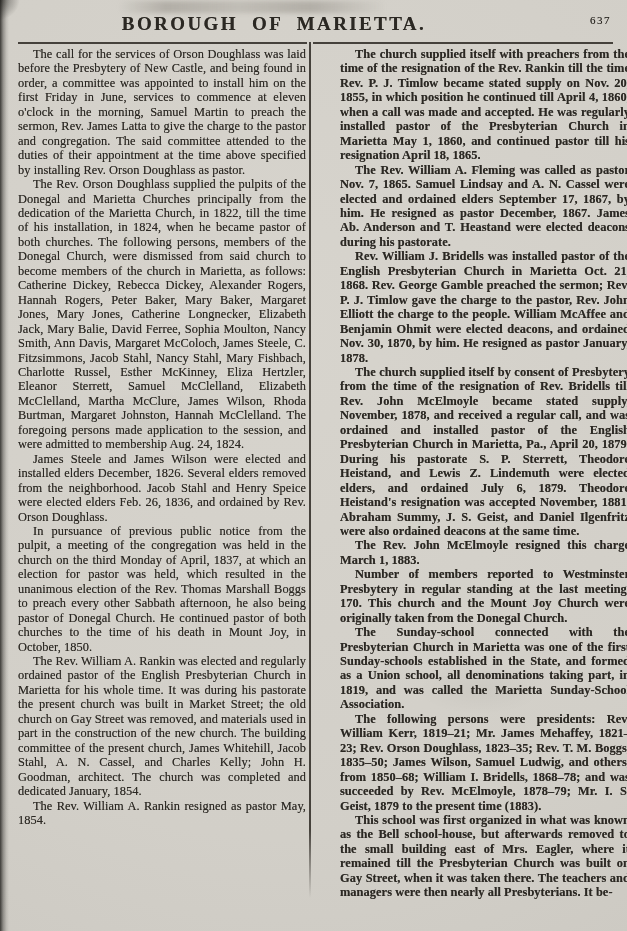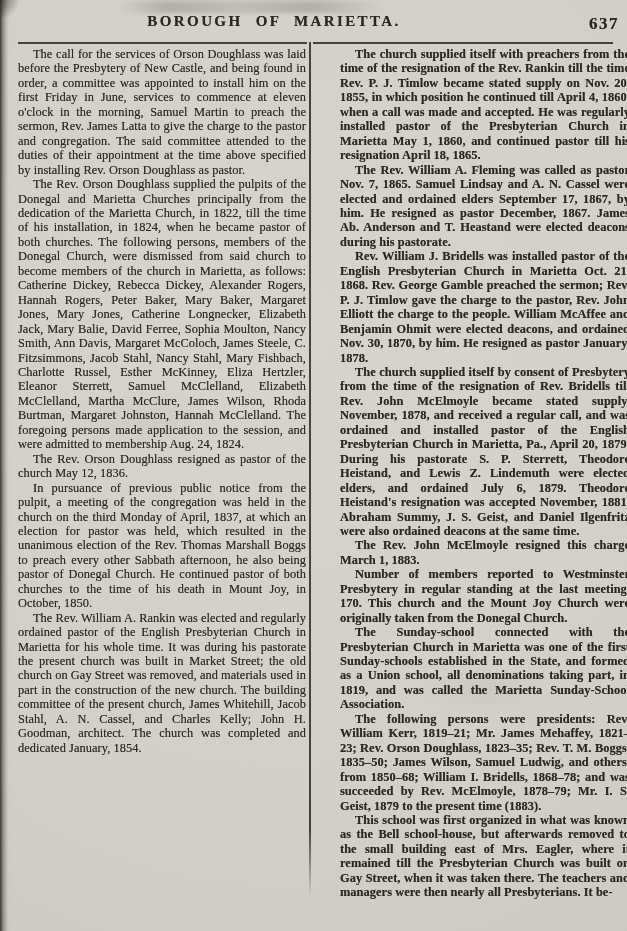--- a/index.html
+++ b/index.html
@@ -48,31 +48,31 @@
       rgba(125,120,112,0.22) 45%,
       rgba(125,120,112,0.38) 72%,
       rgba(125,120,112,0) 100%);
     filter: blur(2px);
   }
   .page-title {
     position: absolute;
     left: 274px; top: 13px;
     transform: translateX(-50%);
     font-weight: bold;
-    font-size: 15px;
+    font-size: 19px;
     letter-spacing: 2.4px;
     word-spacing: 7px;
     white-space: nowrap;
     text-shadow: 0 0 0.6px rgba(43,40,35,0.6);
   }
   .page-number {
     position: absolute;
-    right: 8px; top: 14px;
-    font-weight: bold;
-    font-size: 17px;
+    right: 16px; top: 14px;
+    font-weight: normal;
+    font-size: 11px;
     letter-spacing: 1.5px;
     text-shadow: 0 0 0.6px rgba(43,40,35,0.6);
   }
   .rule {
     position: absolute;
     top: 42px;
     height: 2px;
     background: #45413b;
   }
   .rule-left  { left: 18px;  width: 289px; }
@@ -117,23 +117,24 @@
   <div class="page-number">637</div>
 
   <div class="rule rule-left"></div>
   <div class="rule rule-right"></div>
   <div class="divider"></div>
 
   <main class="columns">
     <section class="col col-left">
       <p>The call for the services of Orson Doughlass was laid before the Presbytery of New Castle, and being found in order, a committee was appointed to install him on the first Friday in June, services to commence at eleven o'clock in the morning, Samuel Martin to preach the sermon, Rev. James Latta to give the charge to the pastor and congregation.  The said committee attended to the duties of their appointment at the time above specified by installing Rev. Orson Doughlass as pastor.</p>
       <p>The Rev. Orson Doughlass supplied the pulpits of the Donegal and Marietta Churches principally from the dedication of the Marietta Church, in 1822, till the time of his installation, in 1824, when he became pastor of both churches.  The following persons, members of the Donegal Church, were dismissed from said church to become members of the church in Marietta, as follows: Catherine Dickey, Rebecca Dickey, Alexander Rogers, Hannah Rogers, Peter Baker, Mary Baker, Margaret Jones, Mary Jones, Catherine Longnecker, Elizabeth Jack, Mary Balie, David Ferree, Sophia Moulton, Nancy Smith, Ann Davis, Margaret McColoch, James Steele, C. Fitzsimmons, Jacob Stahl, Nancy Stahl, Mary Fishbach, Charlotte Russel, Esther McKinney, Eliza Hertzler, Eleanor Sterrett, Samuel McClelland, Elizabeth McClelland, Martha McClure, James Wilson, Rhoda Burtman, Margaret Johnston, Hannah McClelland. The foregoing persons made application to the session, and were admitted to membership Aug. 24, 1824.</p>
-      <p>The Rev. Orson Doughlass resigned as pastor of the church May 12, 1836.</p>
+      <p>James Steele and James Wilson were elected and installed elders December, 1826.  Several elders removed from the neighborhood.  Jacob Stahl and Henry Speice were elected elders Feb. 26, 1836, and ordained by Rev. Orson Doughlass.</p>
       <p>In pursuance of previous public notice from the pulpit, a meeting of the congregation was held in the church on the third Monday of April, 1837, at which an election for pastor was held, which resulted in the unanimous election of the Rev. Thomas Marshall Boggs to preach every other Sabbath afternoon, he also being pastor of Donegal Church.  He continued pastor of both churches to the time of his death in Mount Joy, in October, 1850.</p>
       <p>The Rev. William A. Rankin was elected and regularly ordained pastor of the English Presbyterian Church in Marietta for his whole time.  It was during his pastorate the present church was built in Market Street; the old church on Gay Street was removed, and materials used in part in the construction of the new church.  The building committee of the present church, James Whitehill, Jacob Stahl, A. N. Cassel, and Charles Kelly; John H. Goodman, architect.  The church was completed and dedicated January, 1854.</p>
+      <p>The Rev. William A. Rankin resigned as pastor May, 1854.</p>
     </section>
     <section class="col col-right">
       <p>The church supplied itself with preachers from the time of the resignation of the Rev. Rankin till the time Rev. P. J. Timlow became stated supply on Nov. 20, 1855, in which position he continued till April 4, 1860, when a call was made and accepted.  He was regularly installed pastor of the Presbyterian Church in Marietta May 1, 1860, and continued pastor till his resignation April 18, 1865.</p>
       <p>The Rev. William A. Fleming was called as pastor Nov. 7, 1865.  Samuel Lindsay and A. N. Cassel were elected and ordained elders September 17, 1867, by him. He resigned as pastor December, 1867.  James Ab. Anderson and T. Heastand were elected deacons during his pastorate.</p>
       <p>Rev. William J. Bridells was installed pastor of the English Presbyterian Church in Marietta Oct. 21, 1868.  Rev. George Gamble preached the sermon; Rev. P. J. Timlow gave the charge to the pastor, Rev. John Elliott the charge to the people.  William McAffee and Benjamin Ohmit were elected deacons, and ordained Nov. 30, 1870, by him.  He resigned as pastor January, 1878.</p>
       <p>The church supplied itself by consent of Presbytery from the time of the resignation of Rev. Bridells till Rev. John McElmoyle became stated supply, November, 1878, and received a regular call, and was ordained and installed pastor of the English Presbyterian Church in Marietta, Pa., April 20, 1879.  During his pastorate S. P. Sterrett, Theodore Heistand, and Lewis Z. Lindemuth were elected elders, and ordained July 6, 1879.  Theodore Heistand's resignation was accepted November, 1881.  Abraham Summy, J. S. Geist, and Daniel Ilgenfritz were also ordained deacons at the same time.</p>
       <p>The Rev. John McElmoyle resigned this charge March 1, 1883.</p>
       <p>Number of members reported to Westminster Presbytery in regular standing at the last meeting, 170. This church and the Mount Joy Church were originally taken from the Donegal Church.</p>
       <p>The Sunday-school connected with the Presbyterian Church in Marietta was one of the first Sunday-schools established in the State, and formed as a Union school, all denominations taking part, in 1819, and was called the Marietta Sunday-School Association.</p>
       <p>The following persons were presidents: Rev. William Kerr, 1819–21; Mr. James Mehaffey, 1821–23; Rev. Orson Doughlass, 1823–35; Rev. T. M. Boggs, 1835–50; James Wilson, Samuel Ludwig, and others, from 1850–68; William I. Bridells, 1868–78; and was succeeded by Rev. McElmoyle, 1878–79; Mr. I. S. Geist, 1879 to the present time (1883).</p>

